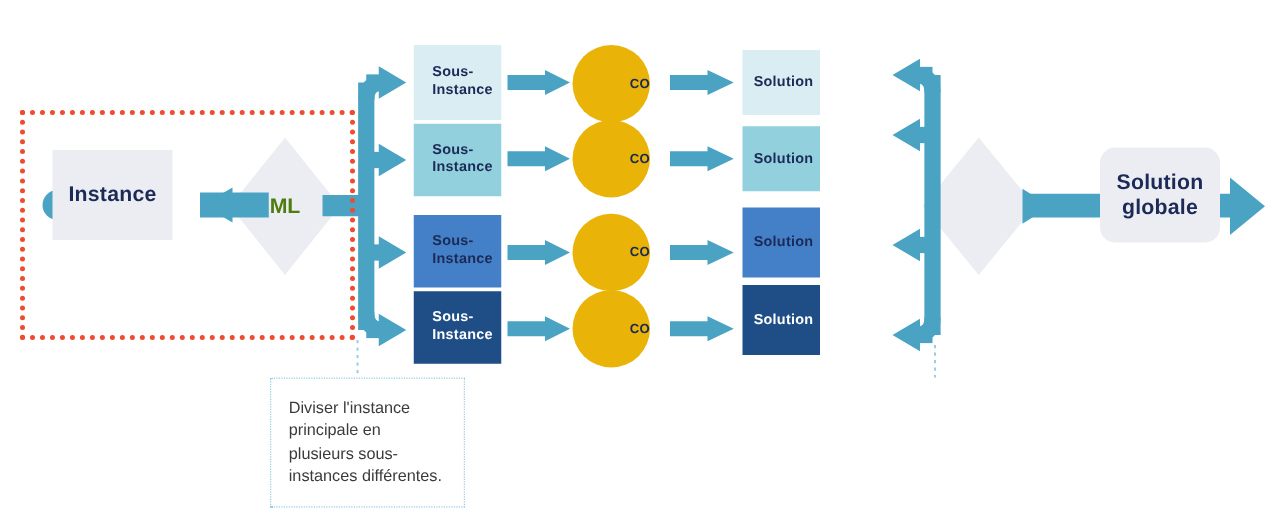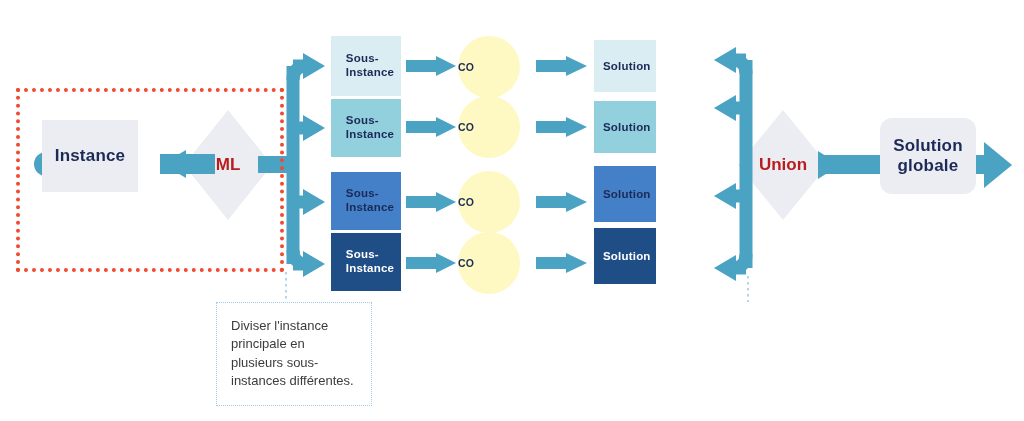--- a/index.html
+++ b/index.html
@@ -53,32 +53,32 @@
     font-size: 11.5px;
     line-height: 1.2;
   }
   .sol-box {
     justify-content: flex-start;
     padding-left: 9px;
     font-size: 11.5px;
   }
   .co-circle {
     border-radius: 50%;
-    background: #fef9c3;
-    justify-content: flex-start;
+    background: #eab308;
+    justify-content: flex-end;
     font-size: 10.5px;
     font-weight: bold;
     color: #1b2a56;
   }
   .diamond-label {
     position: absolute;
     display: flex;
     align-items: center;
     justify-content: center;
-    color: #b91c1c;
+    color: #4d7c0f;
     font-weight: bold;
     font-size: 17px;
     pointer-events: none;
   }
   .caption {
     position: absolute;
     box-sizing: border-box;
     border: 1.4px dotted #9ecbe8;
     padding: 14px 12px 10px 14px;
     font-family: "Liberation Sans", sans-serif;
@@ -253,23 +253,20 @@
     <span style="white-space:pre-line;">Sous-
 Instance</span>
   </div>
   <div class="node co-circle" style="left:458px; top:232px; width:62px; height:62px;">
     <span>CO</span>
   </div>
   <div class="node sol-box" style="left:594px; top:228px; width:62px; height:56px; background:#1f4e87; color:#ffffff;">
     <span>Solution</span>
   </div>
 
-  <div class="diamond-label" style="left:745px; top:143px; width:76px; height:44px;">
-    <span>Union</span>
-  </div>
 
   <div class="node rounded-box" style="left:880px; top:118px; width:96px; height:76px;">
     <span style="white-space:pre-line;">Solution
 globale</span>
   </div>
 
   <div class="caption" style="left:216px; top:302px; width:156px; height:104px;">
     <span>Diviser l'instance principale en plusieurs sous-instances différentes.</span>
   </div>
 

